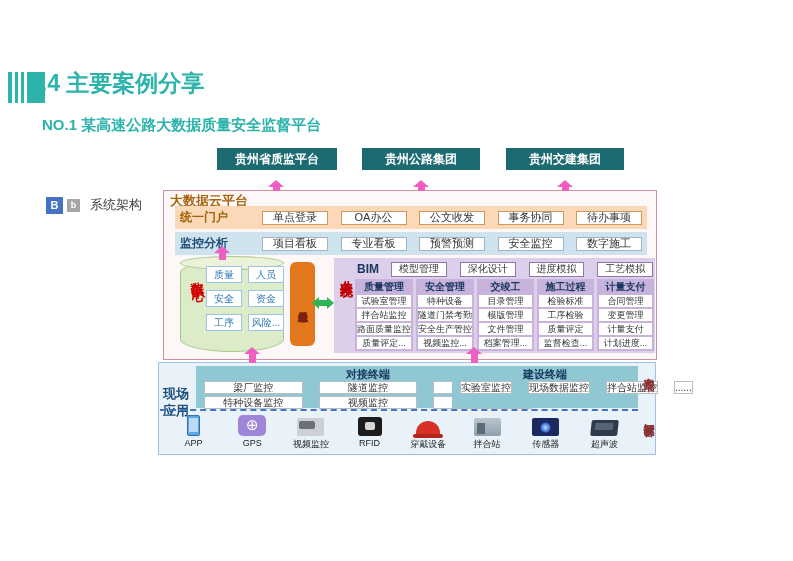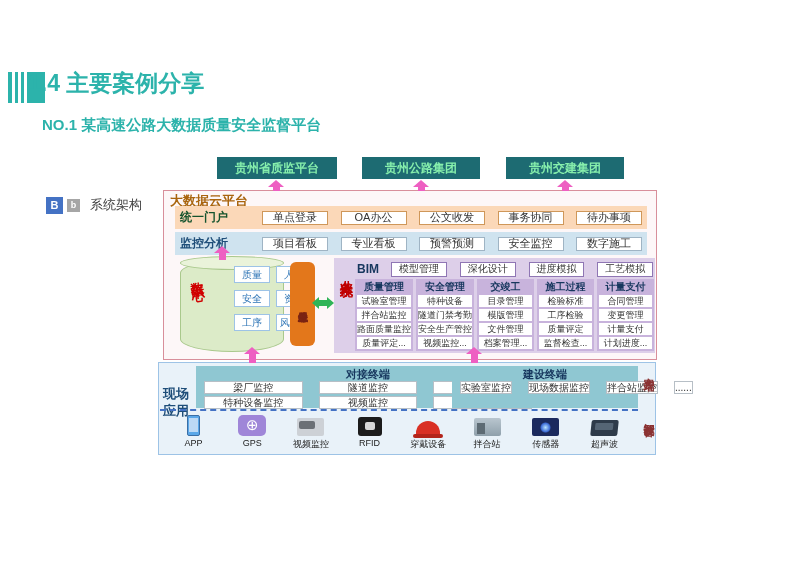--- a/index.html
+++ b/index.html
@@ -14,46 +14,46 @@
   .main-title { position:absolute; left:28px; top:68px; font-size:23px; font-weight:bold; color:#2cb3ab; }
   .sub-title  { position:absolute; left:42px; top:116px; font-size:15px; font-weight:bold; color:#2cb3ab; }
 
   
   .section-label { position:absolute; left:46px; top:196px; display:flex; align-items:center; gap:4px; }
   .icon-B { width:17px; height:17px; background:#4472c4; color:#fff; font-size:11px; font-weight:bold; display:flex; align-items:center; justify-content:center; }
   .icon-b { width:13px; height:13px; background:#a6a6a6; color:#fff; font-size:9px; font-weight:bold; display:flex; align-items:center; justify-content:center; }
   .section-text { font-size:13px; color:#3f3f3f; margin-left:6px; }
 
   
-  .org-box { position:absolute; top:157px; height:22px; background:#1d6b72; color:#86efac; font-size:12px; font-weight:bold; display:flex; align-items:center; justify-content:center; white-space:nowrap;text-align:right; }
+  .org-box { position:absolute; top:148px; height:22px; background:#1d6b72; color:#ffffff; font-size:12px; font-weight:bold; display:flex; align-items:center; justify-content:center; white-space:nowrap;text-align:right; }
 
   
   .arrow-up { position:absolute; z-index:9; }
   .arrow-up .tri { width:0; height:0; border-left:8px solid transparent; border-right:8px solid transparent; border-bottom:7px solid #ee5fc2; margin:0 auto; }
   .arrow-up .stem { width:7px; background:#ee5fc2; margin:0 auto; }
 
   
   .cloud-panel { position:absolute; left:163px; top:190px; width:494px; height:170px; background:#fdf7f8; border:1px solid #d88f9b; }
   .cloud-title { position:absolute; left:170px; top:192px; font-size:13px; font-weight:bold; color:#a9650e; }
   .h-row { position:absolute; left:175px; width:472px; height:23px; display:flex; align-items:center; padding:0 5px; }
   .row-label { width:82px; font-size:12px; font-weight:bold; }
   .row-items { flex:1; display:flex; justify-content:space-between; align-items:center; }
   .w-box { background:#fff; width:66px; height:14px; font-size:11px; color:#333; display:flex; align-items:center; justify-content:center; white-space:nowrap; }
   .portal-row { top:206px; background:#fbd8b8; }
-  .portal-row .row-label { color:#14532d; }
+  .portal-row .row-label { color:#a16207; }
   .portal-row .w-box { border:1px solid #cf9759; }
   .monitor-row { top:232px; background:#cfe3ef; }
   .monitor-row .row-label { color:#1f4e79; }
   .monitor-row .w-box { border:1px solid #9fb4c4; }
 
   
   .cylinder { position:absolute; left:180px; top:260px; width:104px; height:92px; background:#dcebc8; border:1px solid #a9c88c; border-radius:52px/13px; }
   .cyl-top { position:absolute; left:180px; top:256px; width:104px; height:14px; background:#eaf3da; border:1px solid #a9c88c; border-radius:50%; }
   .dc-label { position:absolute; left:186px; top:272px; writing-mode:vertical-rl; text-orientation:upright; color:#d00000; font-size:13px; font-weight:bold; letter-spacing:2px; transform:rotate(-8deg); }
-  .dc-grid { position:absolute; left:206px; top:266px; display:grid; grid-template-columns:36px 36px; gap:7px 6px;margin-left:28px; }
+  .dc-grid { position:absolute; left:206px; top:266px; display:grid; grid-template-columns:36px 36px; gap:7px 6px; }
   .dc-box { height:17px; background:#fff; border:1px solid #9dc3e6; color:#2e75b6; font-size:10px; display:flex; align-items:center; justify-content:center; white-space:nowrap; }
 
   
   .esb { position:absolute; left:290px; top:262px; width:25px; height:84px; background:#e3771b; border-radius:6px; display:flex; align-items:center; justify-content:center; }
   .esb span { writing-mode:vertical-rl; text-orientation:upright; font-size:10px; font-weight:bold; color:#7b2413; }
 
   
   .dbl-arrow { position:absolute; left:312px; top:297px; width:22px; height:12px; z-index:5; }
   .dbl-arrow .l { position:absolute; left:0; top:0; width:0; height:0; border-top:6px solid transparent; border-bottom:6px solid transparent; border-right:7px solid #2fb457; }
   .dbl-arrow .r { position:absolute; right:0; top:0; width:0; height:0; border-top:6px solid transparent; border-bottom:6px solid transparent; border-left:7px solid #2fb457; }

